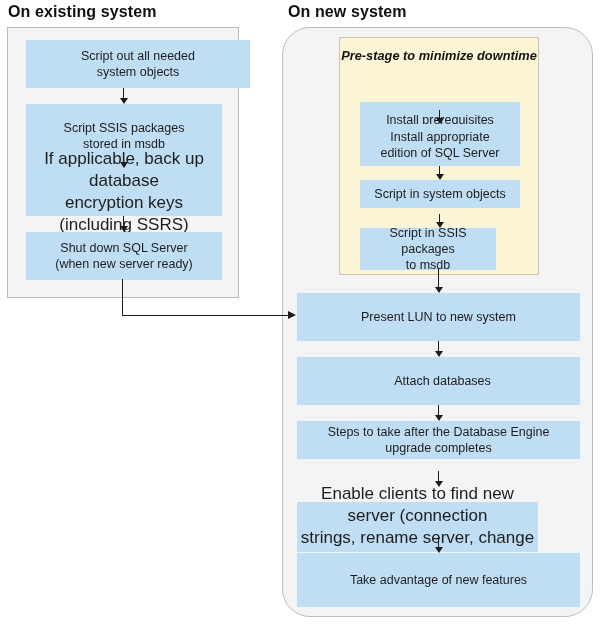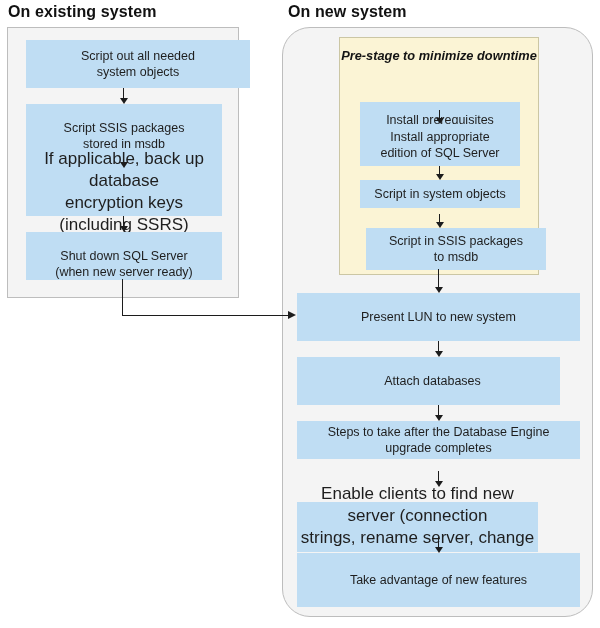--- a/index.html
+++ b/index.html
@@ -87,21 +87,21 @@
     <div class="bluebox" style="left:18px;top:140px;width:196px;height:48px;">
       <span class="box-label tight">If applicable, back up database
 encryption keys (including SSRS)</span>
     </div>
 
     <div class="varrow" style="left:111px;top:188px;height:16px;">
       <span class="vline"></span>
       <span class="vhead"></span>
     </div>
 
-    <div class="bluebox" style="left:18px;top:204px;width:196px;height:48px;align-items:flex-end;">
+    <div class="bluebox" style="left:18px;top:204px;width:196px;height:48px;">
       <span class="box-label">Shut down SQL Server
 (when new server ready)</span>
     </div>
   </div>
 
   <div class="panel" style="left:282px;top:27px;width:311px;height:590px;border-radius:28px;">
 
     <div class="prestage" style="left:56px;top:9px;width:200px;height:238px;">
 
       <div class="prestage-title">Pre-stage to minimize downtime</div>
@@ -127,41 +127,41 @@
 
       <div class="bluebox" style="left:20px;top:142px;width:160px;height:28px;">
         <span class="box-label">Script in system objects</span>
       </div>
 
       <div class="varrow" style="left:95px;top:176px;height:14px;">
         <span class="vline"></span>
         <span class="vhead"></span>
       </div>
 
-      <div class="bluebox" style="left:26px;top:190px;width:180px;height:42px;">
+      <div class="bluebox" style="left:20px;top:190px;width:136px;height:42px;">
         <span class="box-label">Script in SSIS packages
 to msdb</span>
       </div>
     </div>
 
     <div class="varrow" style="left:151px;top:241px;height:24px;z-index:3;">
       <span class="vline"></span>
       <span class="vhead"></span>
     </div>
 
     <div class="bluebox" style="left:14px;top:265px;width:283px;height:48px;">
       <span class="box-label">Present LUN to new system</span>
     </div>
 
     <div class="varrow" style="left:151px;top:313px;height:16px;">
       <span class="vline"></span>
       <span class="vhead"></span>
     </div>
 
-    <div class="bluebox" style="left:14px;top:329px;width:263px;height:48px;padding-left:8px;">
+    <div class="bluebox" style="left:14px;top:329px;width:283px;height:48px;padding-left:8px;">
       <span class="box-label">Attach databases</span>
     </div>
 
     <div class="varrow" style="left:151px;top:377px;height:16px;">
       <span class="vline"></span>
       <span class="vhead"></span>
     </div>
 
     <div class="bluebox" style="left:14px;top:393px;width:283px;height:38px;">
       <span class="box-label">Steps to take after the Database Engine

